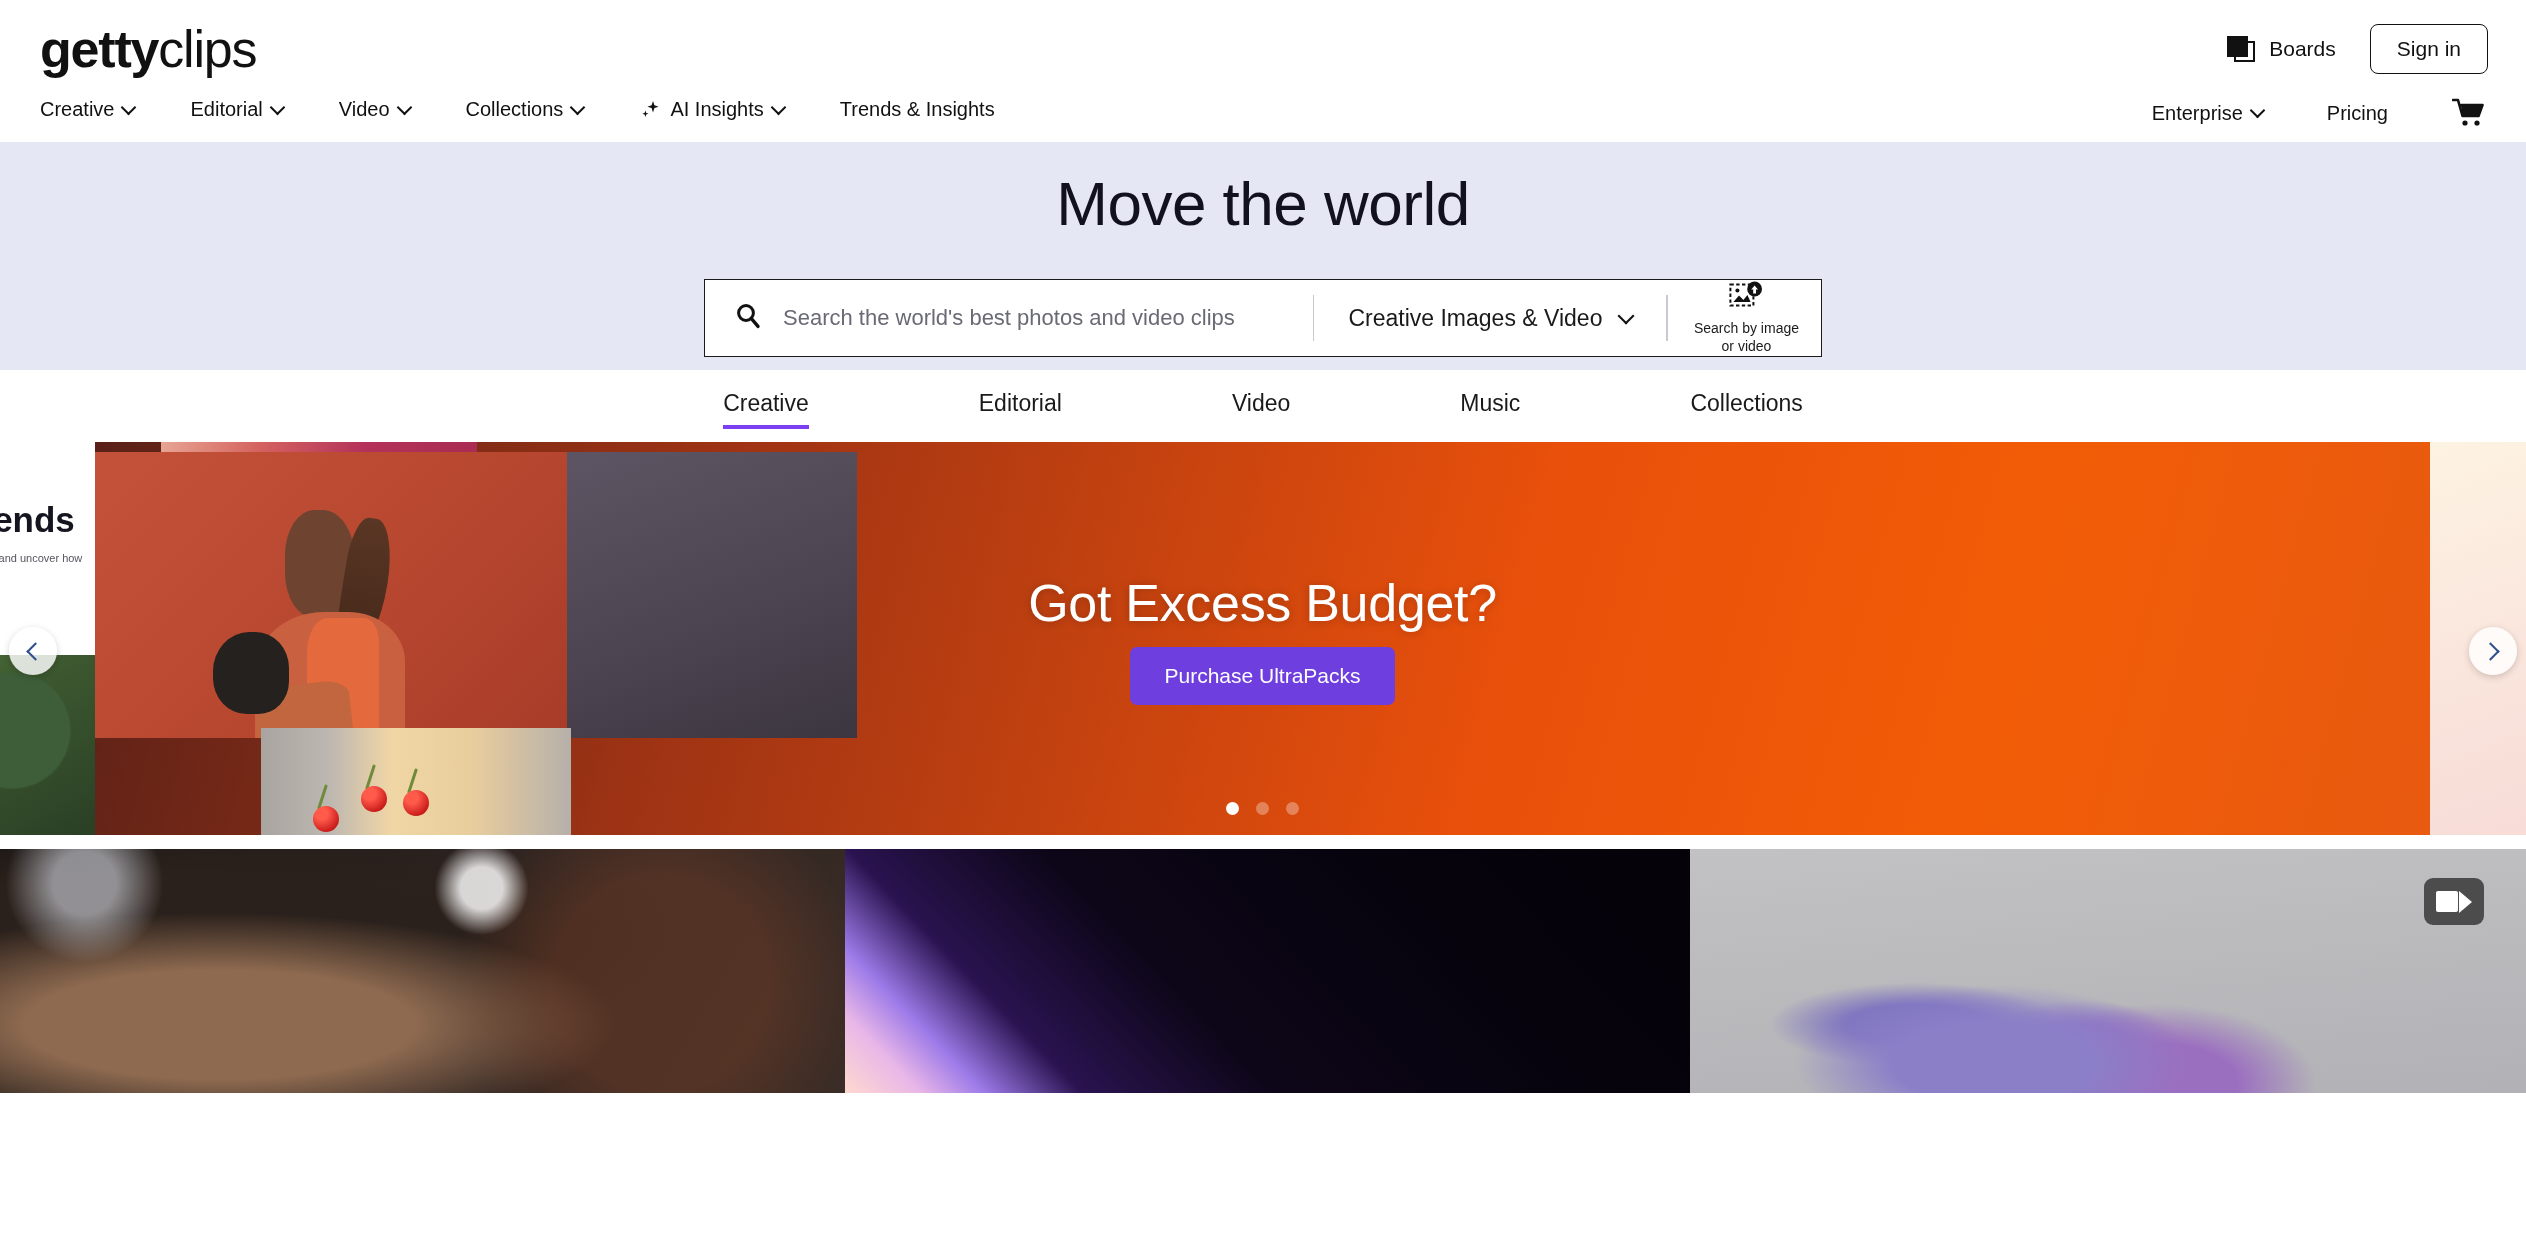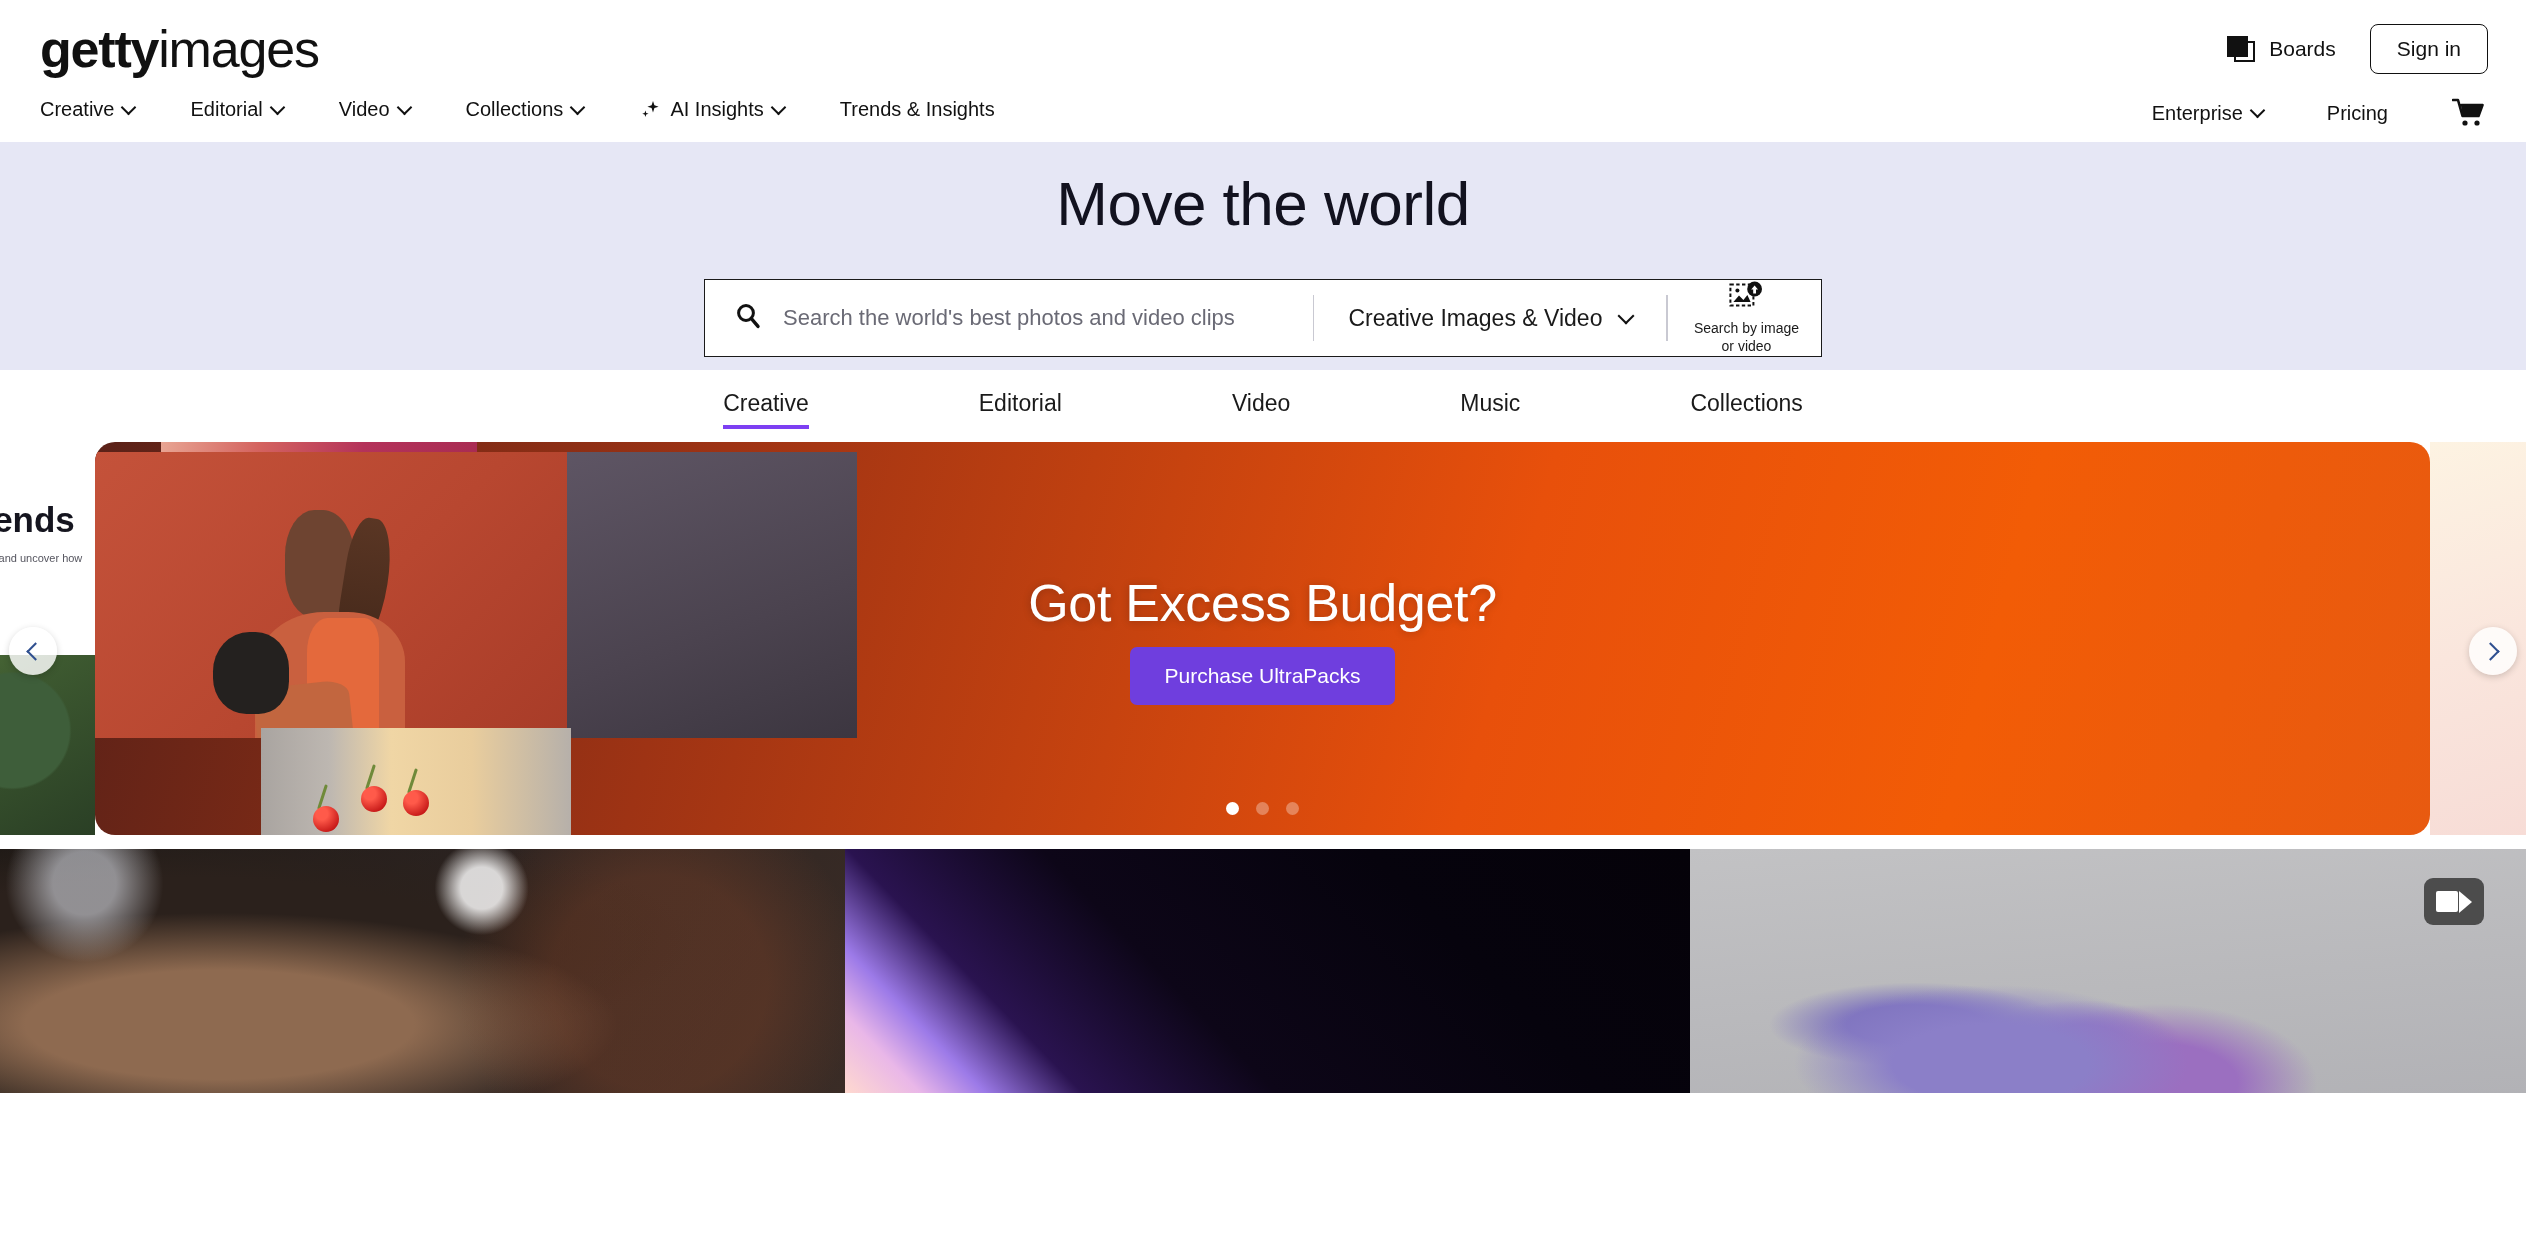--- a/index.html
+++ b/index.html
@@ -216,21 +216,20 @@
     width:280px; height:393px;
     background:linear-gradient(160deg,#fdf3e2 0%,#fae6dd 45%,#f6d9d4 100%);
   }
 
   .slide {
     position:relative;
     flex:1;
     height:393px;
     overflow:hidden;
     background:linear-gradient(105deg,#5a2118 0%,#9e3314 26%,#e8500b 60%,#f25c06 80%,#e85a10 100%);
-    border-radius:20px;
   }
   .collage { position:absolute; left:0; top:0; width:762px; height:393px; }
   .col-strip-top {
     position:absolute; left:66px; top:0; width:316px; height:72px;
     background:linear-gradient(100deg,#e8a593 0%,#d4635f 30%,#b4325a 62%,#a82b52 100%);
   }
   .col-main {
     position:absolute; left:0; top:10px; width:472px; height:286px;
     background:linear-gradient(135deg,#c4523a 0%,#b84730 55%,#a83c28 100%);
     overflow:hidden;
@@ -391,21 +390,21 @@
     border-bottom:11px solid transparent;
     border-left:13px solid #fff;
     margin-left:1px;
   }
 </style>
 </head>
 <body>
 
 <div class="header">
   <div class="logo">
-    <span class="b">getty</span><span class="l">images</span>
+    <span class="b">getty</span><span class="l">clips</span>
   </div>
   <div class="header-right">
     <div class="boards">
       <span class="boards-icon">
         <span class="back"></span>
           <span class="front"></span>
       </span>
       <span>Boards</span>
     </div>
     <button class="signin-btn">Sign in</button>

